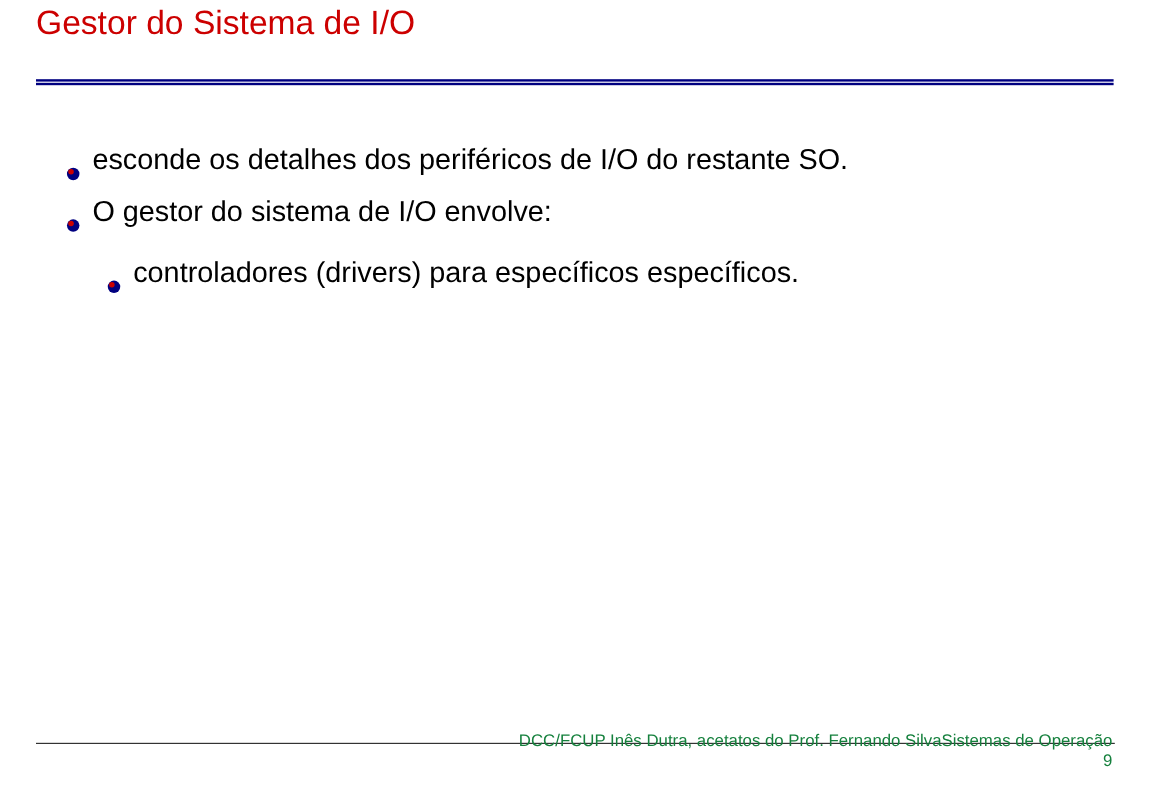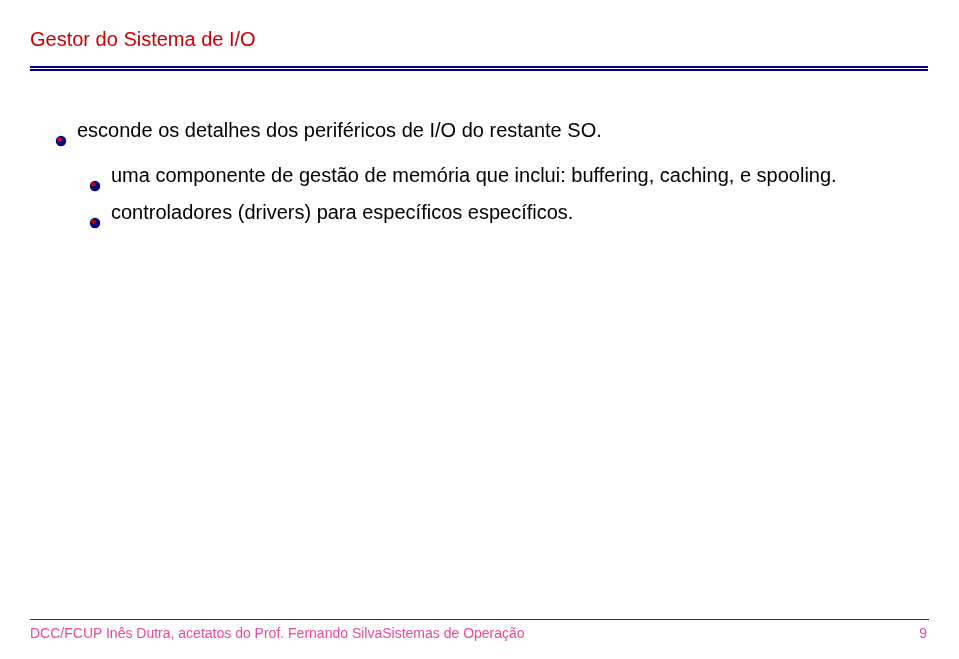--- a/index.html
+++ b/index.html
@@ -14,23 +14,23 @@
     position: relative;
   }
   .slide {
     position: relative;
     width: 959px;
     height: 659px;
     box-sizing: border-box;
   }
   .title {
     position: absolute;
-    top: 28px;
+    top: 3px;
     left: 30px;
-    font-size: 20px;
+    font-size: 28px;
     color: #cc0000;
     font-weight: 400;
   }
   .rule-dbl-top {
     position: absolute;
     top: 66px;
     left: 30px;
     width: 898px;
     height: 1.5px;
     background: #000080;
@@ -41,21 +41,21 @@
     left: 30px;
     width: 898px;
     height: 1.5px;
     background: #000080;
   }
   .content {
     position: absolute;
     top: 115px;
     left: 55px;
     right: 24px;
-    font-size: 20px;
+    font-size: 24px;
     line-height: 1.55;
   }
   .bullet-l1 {
     display: flex;
     align-items: flex-start;
     margin-bottom: 6px;
   }
   .bullet-l2 {
     display: flex;
     align-items: flex-start;
@@ -77,21 +77,22 @@
   }
   .footer {
     position: absolute;
     left: 30px;
     right: 32px;
     bottom: 18px;
     display: flex;
     justify-content: space-between;
     align-items: flex-end;
     font-size: 14px;
-    color: #ec4899;
+    color: #15803d;
+    flex-direction: column;
   }
   .footer-line {
     position: absolute;
     left: 30px;
     right: 30px;
     bottom: 40px;
     height: 0.5px;
     background: #000;
     opacity: 0.8;
   }
@@ -110,31 +111,31 @@
     <div class="bullet-l1">
       <span class="bullet-icon">
         <svg viewBox="0 0 12 12" width="12" height="12">
           <circle cx="6" cy="6" r="5.2" fill="#000080"></circle>
           <circle cx="4.2" cy="4.2" r="2.3" fill="#cc0000"></circle>
         </svg>
       </span>
       <span class="bullet-text">esconde os detalhes dos periféricos de I/O do restante SO.</span>
     </div>
 
+    <div class="bullet-l1">
+      <span class="bullet-icon">
+        <svg viewBox="0 0 12 12" width="12" height="12">
+          <circle cx="6" cy="6" r="5.2" fill="#000080"></circle>
+          <circle cx="4.2" cy="4.2" r="2.3" fill="#cc0000"></circle>
+        </svg>
+      </span>
+      <span class="bullet-text">O gestor do sistema de I/O envolve:</span>
+    </div>
 
     <div class="l2-group">
-      <div class="bullet-l2">
-        <span class="bullet-icon">
-          <svg viewBox="0 0 12 12" width="12" height="12">
-            <circle cx="6" cy="6" r="5.2" fill="#000080"></circle>
-            <circle cx="4.2" cy="4.2" r="2.3" fill="#cc0000"></circle>
-          </svg>
-        </span>
-        <span class="bullet-text">uma componente de gestão de memória que inclui: buffering, caching, e spooling.</span>
-      </div>
 
 
       <div class="bullet-l2">
         <span class="bullet-icon">
           <svg viewBox="0 0 12 12" width="12" height="12">
             <circle cx="6" cy="6" r="5.2" fill="#000080"></circle>
             <circle cx="4.2" cy="4.2" r="2.3" fill="#cc0000"></circle>
           </svg>
         </span>
         <span class="bullet-text">controladores (drivers) para específicos específicos.</span>

